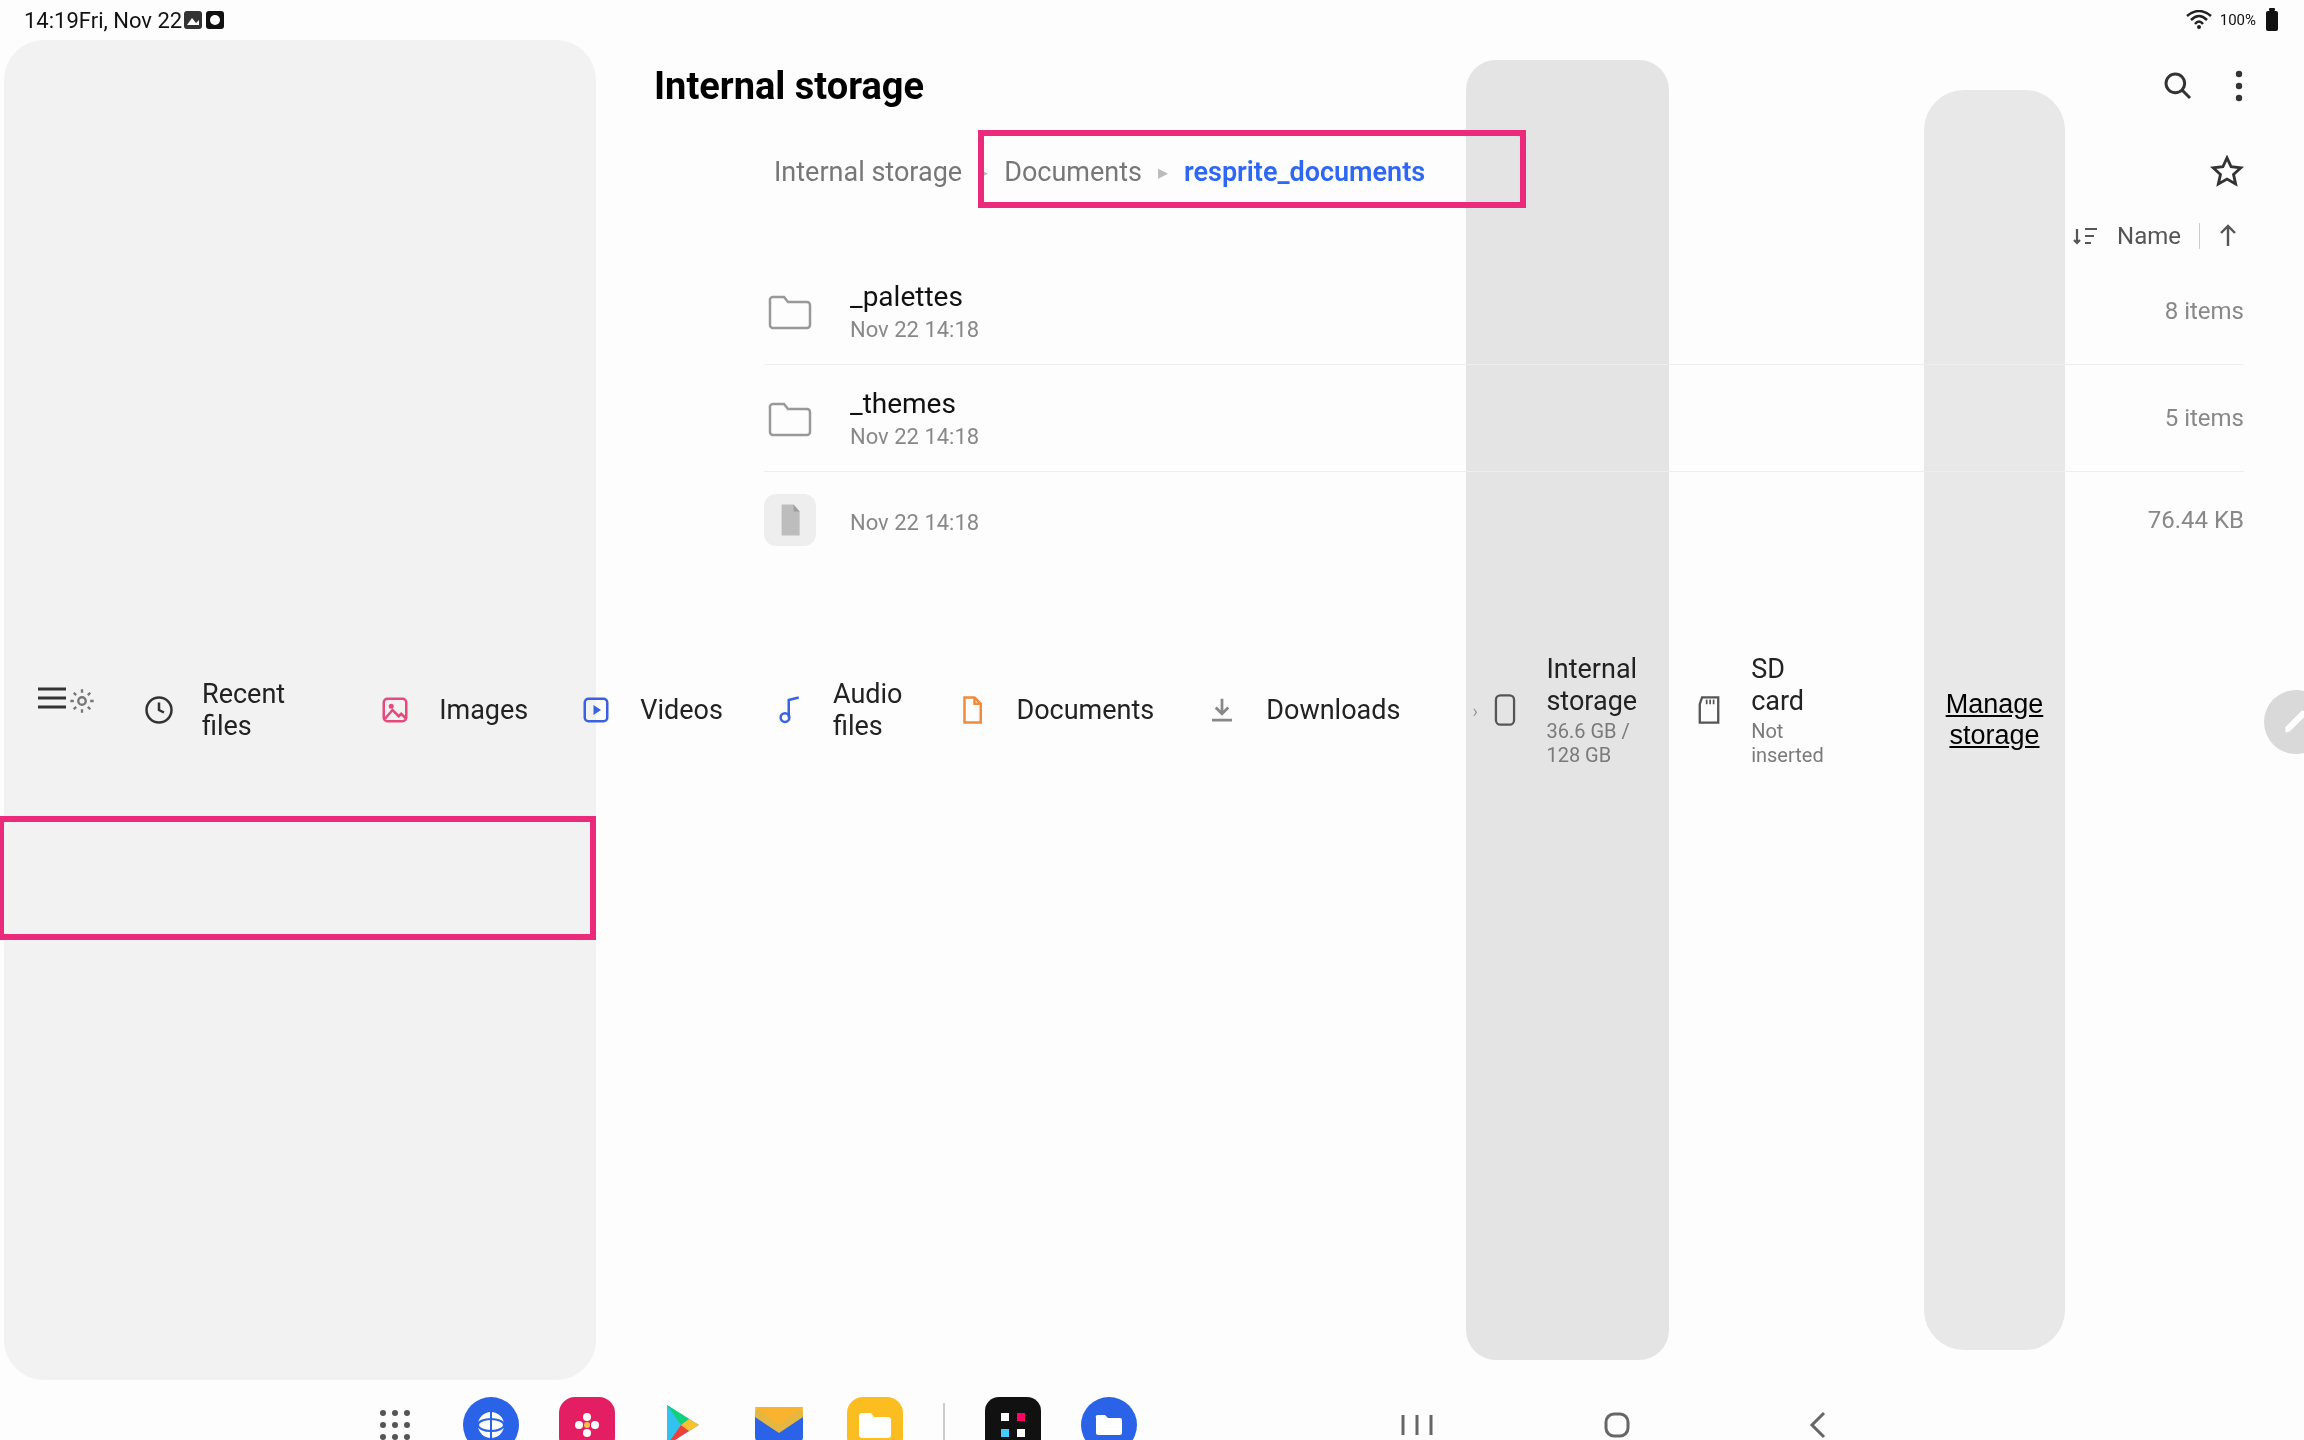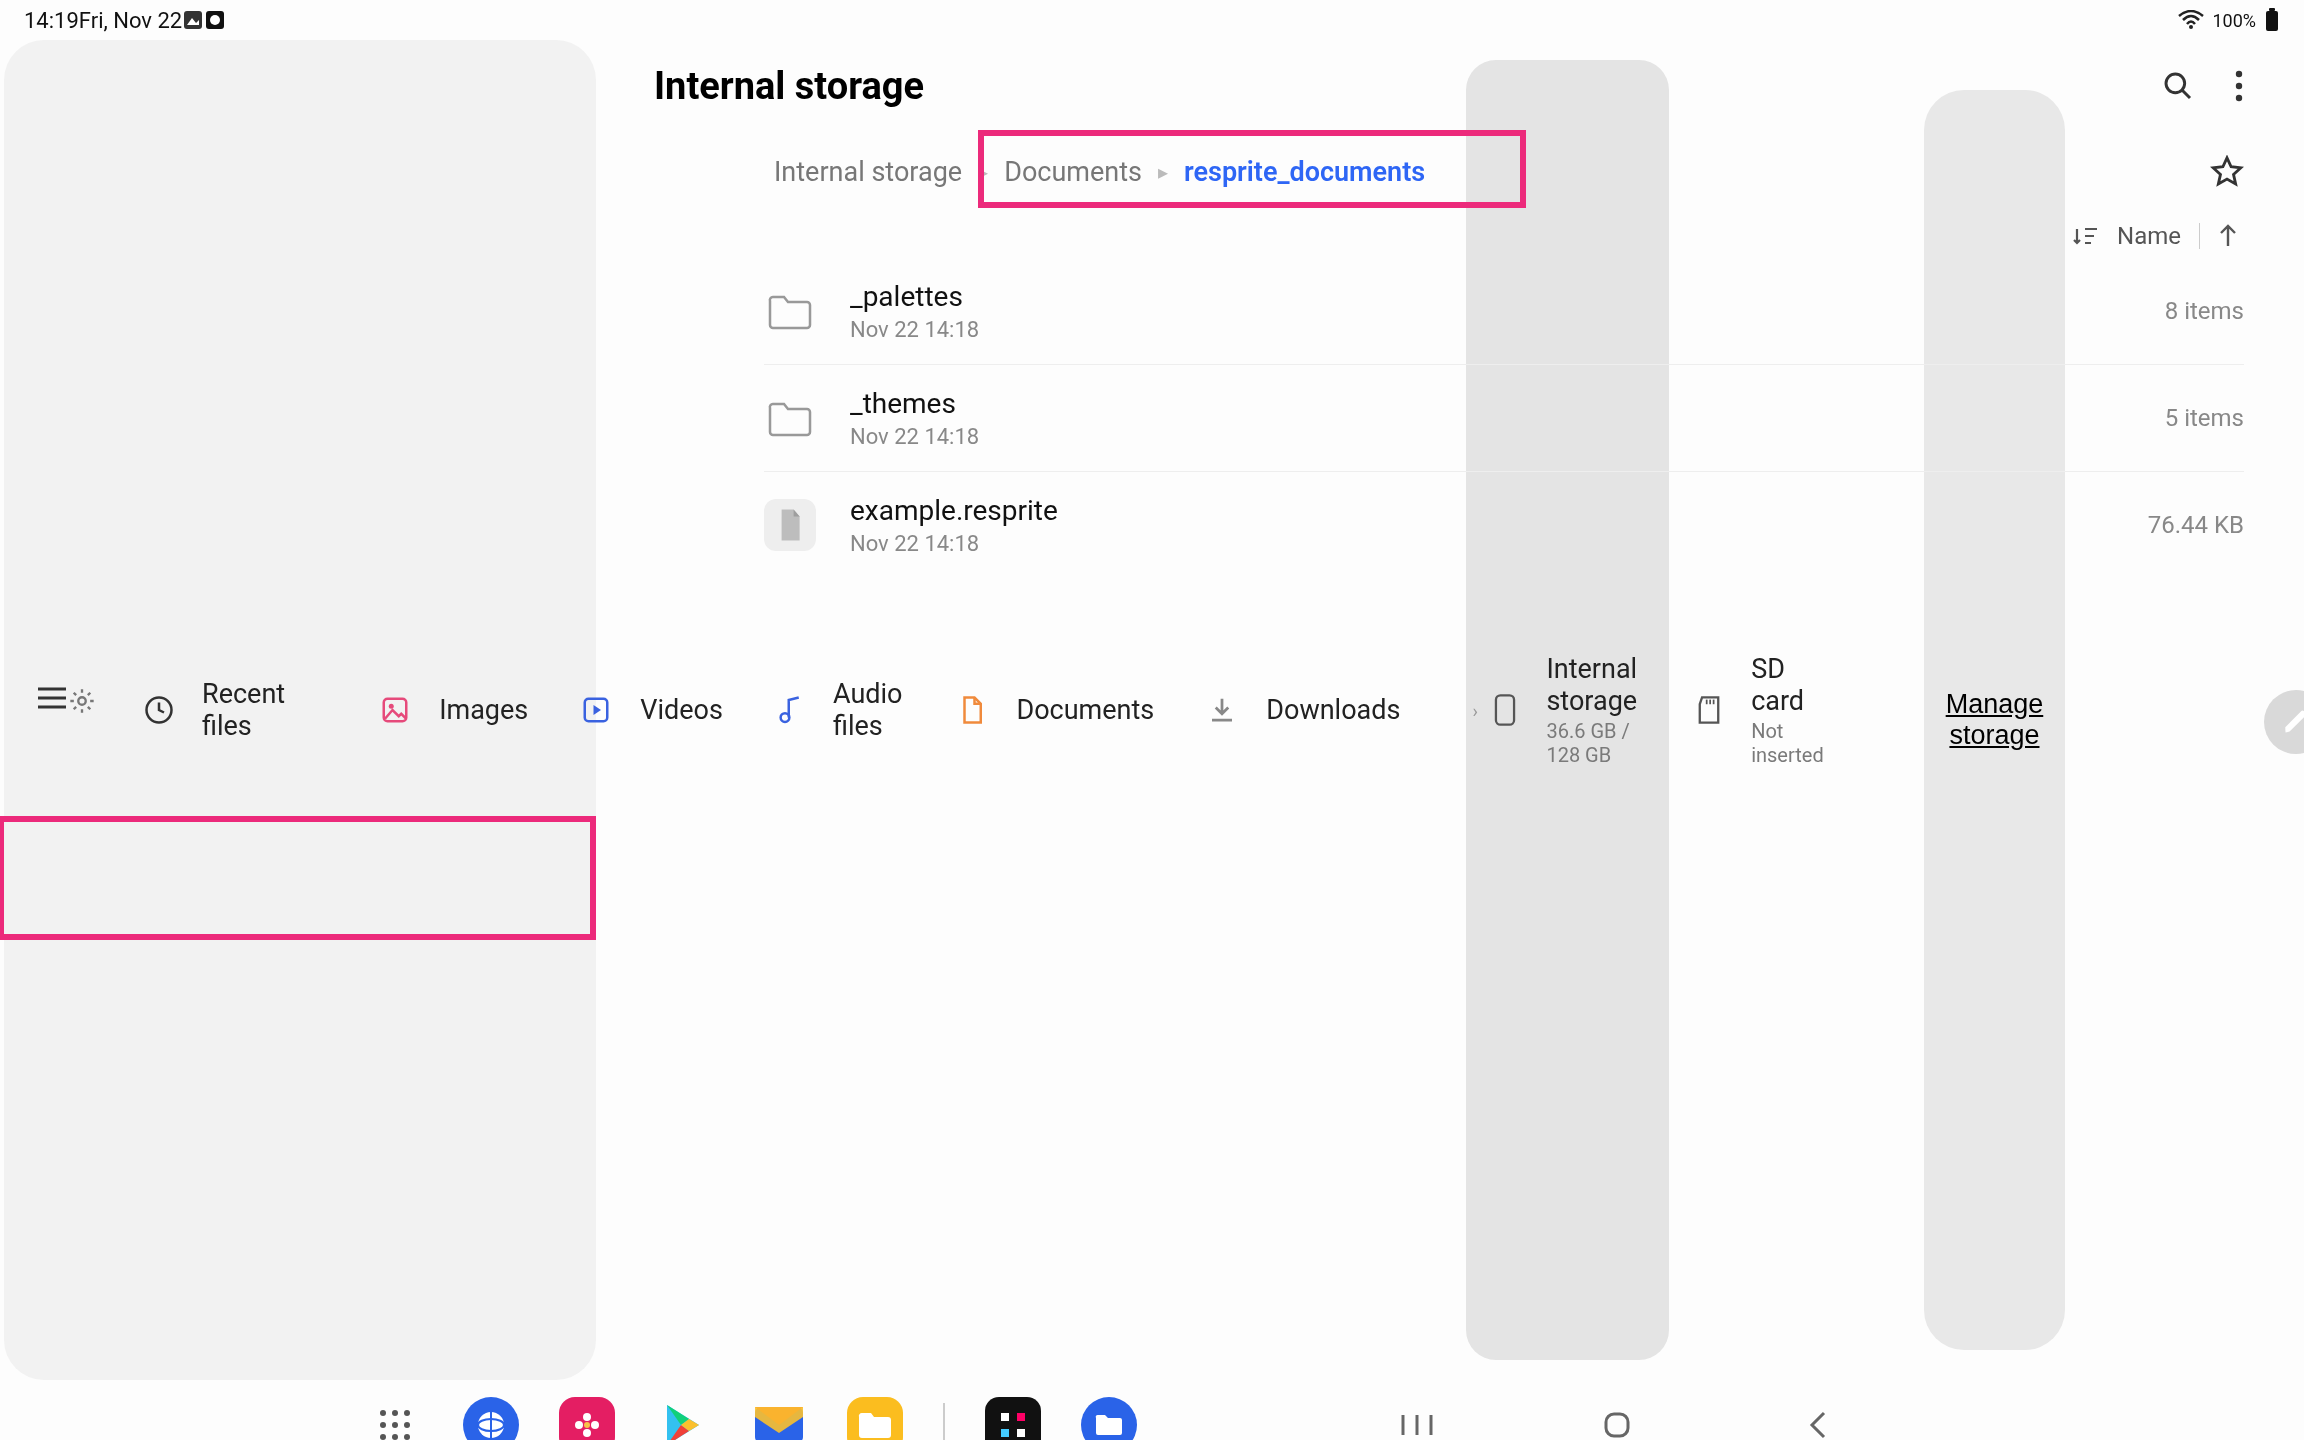--- a/index.html
+++ b/index.html
@@ -2,21 +2,21 @@
 <html><head>
 <meta charset="utf-8">
 <style>
   * { box-sizing: border-box; margin: 0; padding: 0; }
   html, body { width: 2304px; height: 1440px; font-family: -apple-system, BlinkMacSystemFont, "Segoe UI", Roboto, sans-serif; background: #fdfdfd; overflow: hidden; color: #000; }
 
   
   .status-bar { height: 40px; display: flex; align-items: center; padding: 0 24px; font-size: 22px; color: #111; }
   .status-left { display: flex; align-items: center; }
   .status-icon { width: 22px; height: 22px; display:inline-flex; align-items:center; justify-content:center; }
-  .status-right { margin-left: auto; display: flex; align-items: center; gap: 8px; font-size: 18px; }
+  .status-right { margin-left: auto; display: flex; align-items: center; gap: 8px; font-size: 15px; }
 
   
   .workspace { display: flex; height: calc(100% - 100px); }
 
   
   .sidebar { width: 592px; background: #f2f2f2; border-radius: 40px; margin-left: 4px; display: flex; flex-direction: row; padding: 20px 10px 20px 10px; position: relative; }
   .sidebar-top { display: flex; align-items: center; justify-content: space-between; padding: 14px 20px 30px 24px; }
   .hamburger, .gear { width: 30px; height: 30px; }
 
   .side-item { display: flex; align-items: center; gap: 28px; padding: 20px 26px; font-size: 27px; color: #222; border-radius: 30px; cursor: pointer; }
@@ -305,21 +305,20 @@
       </div>
 
       <div class="file-row">
         <span class="file-icon" style="background:#eeeeee;border-radius:12px;">
           <svg width="30" height="36" viewBox="0 0 24 30">
               <path d="M5 2h10l5 6v20H5z" fill="#bdbdbd"></path>
               <path d="M15 2v6h5" fill="#9e9e9e"></path>
             </svg>
         </span>
         <div class="file-main">
-          <div class="file-name">example.resprite</div>
           <div class="file-date">Nov 22 14:18</div>
         </div>
         <div class="file-meta">76.44 KB</div>
       </div>
     </div>
 
     <div class="fab">
       <svg width="28" height="28" viewBox="0 0 24 24">
           <path d="M3 21l3.5-.8L20 6.7a2 2 0 000-2.8l-1-1a2 2 0 00-2.8 0L2.8 16.5z" fill="#fff"></path>
         </svg>

